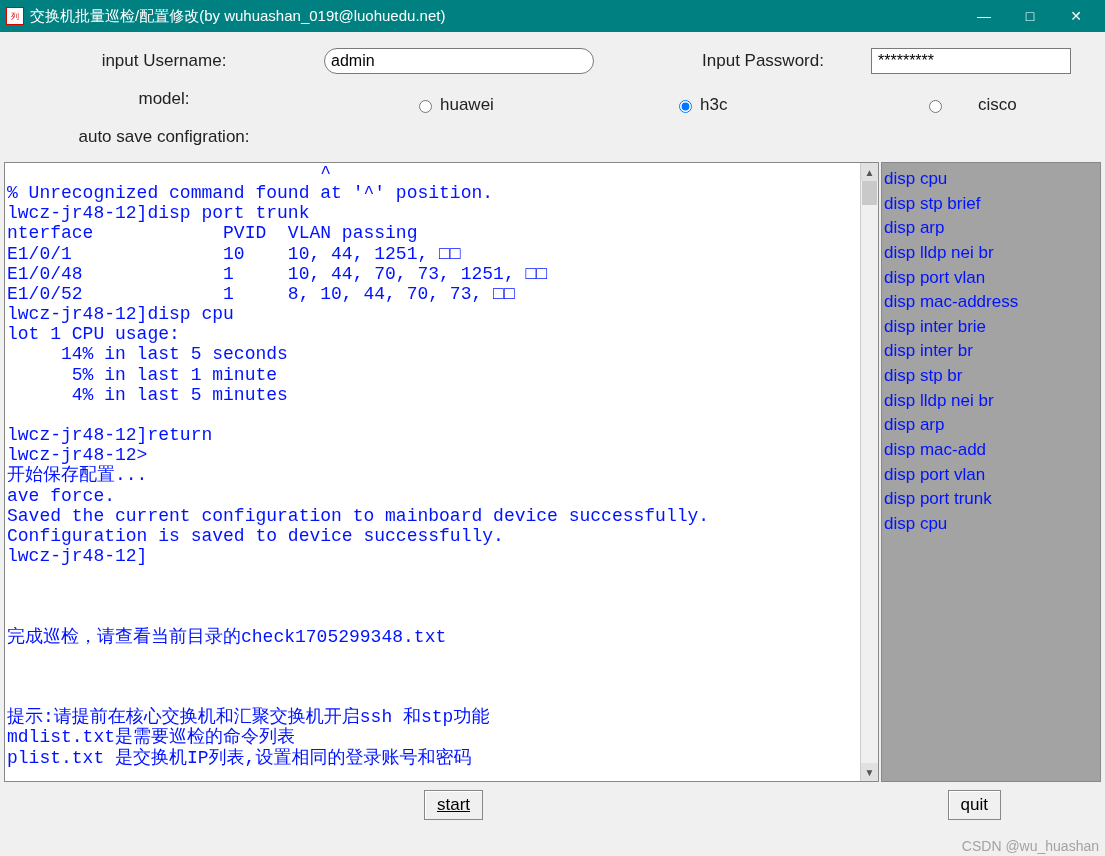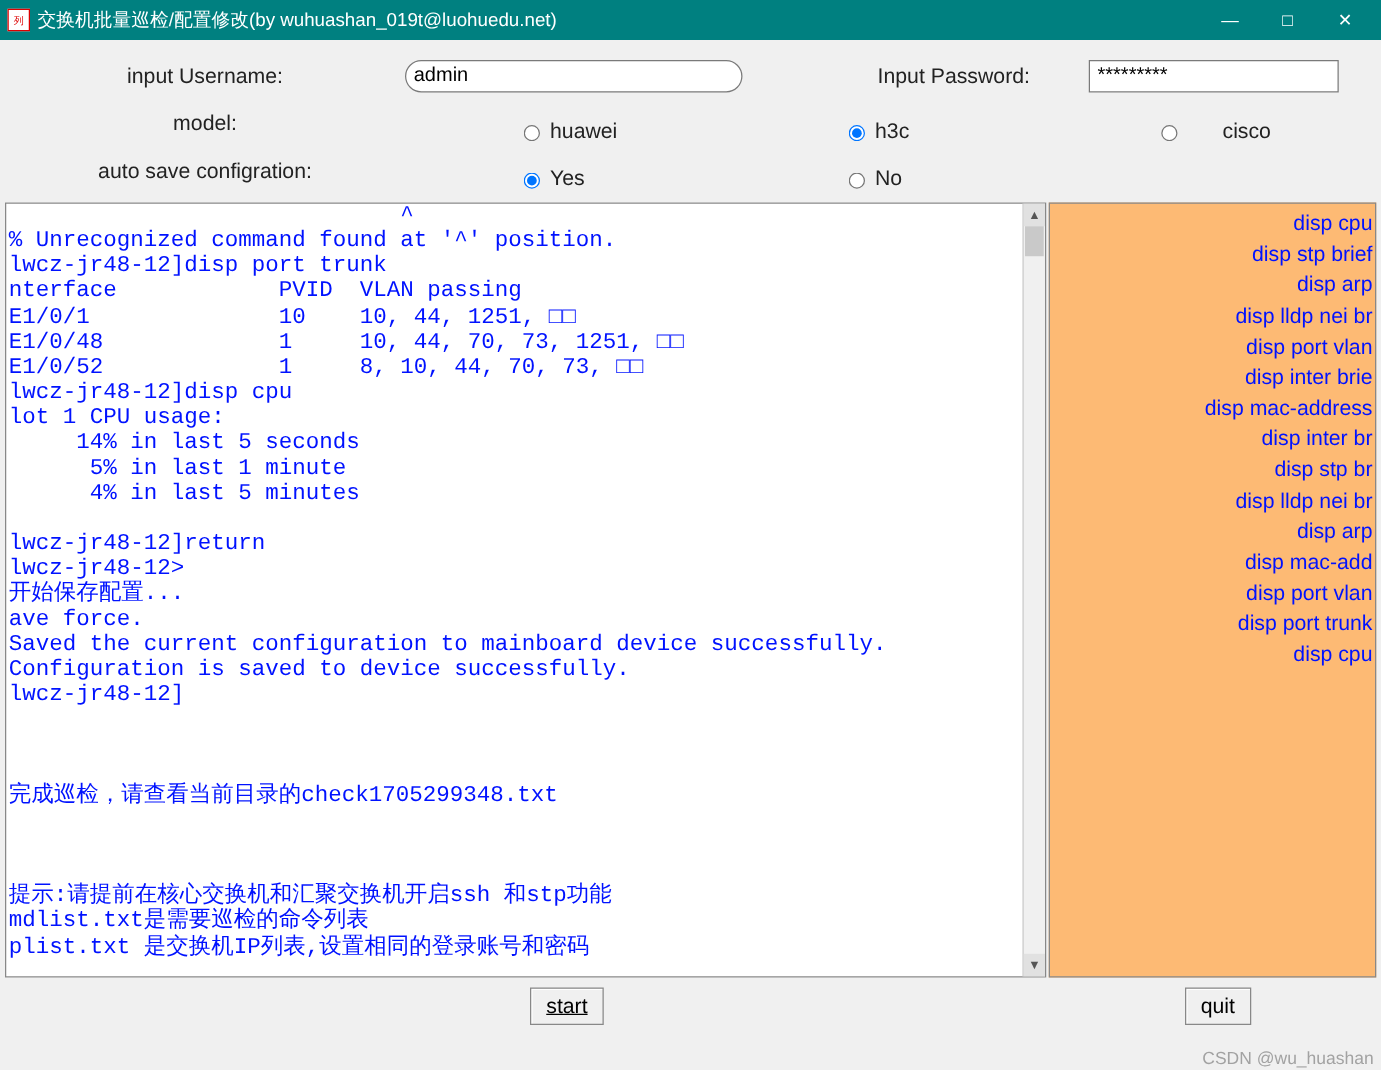--- a/index.html
+++ b/index.html
@@ -111,25 +111,24 @@
     font-size: 10px; color: #555;
   }
   .scrollbar .arrow.up { top: 0; }
   .scrollbar .arrow.down { bottom: 0; }
   .scrollbar .thumb {
     position: absolute; left: 1px; right: 1px;
     background: #c9c9c9;
   }
   .terminal-wrap .thumb { top: 18px; height: 24px; }
   .cmdlist-wrap {
-    width: 262px;
+    width: 220px;
     display: flex;
     border: 1px solid #888;
-    background: #fdba74;
-    text-align: right;
+    background: #a3a3a3;
   }
   .cmdlist {
     flex: 1;
     overflow: hidden;
     padding: 4px 2px;
   }
   .cmdlist div {
     color: #0012ff;
     font-size: 17px;
     line-height: 1.45;
@@ -192,30 +191,20 @@
       </label>
       <label class="radio-cell">
         <input type="radio" name="model" style="">
         <span>cisco</span>
       </label>
     </div>
   </div>
 
   <div class="form-row">
     <div class="form-label">auto save configration:</div>
-    <div class="radio-group save-row">
-      <label class="radio-cell">
-        <input type="radio" name="autosave" checked="" style="">
-        <span>Yes</span>
-      </label>
-      <label class="radio-cell">
-        <input type="radio" name="autosave" style="">
-        <span>No</span>
-      </label>
-    </div>
   </div>
 </div>
 
 <div class="mid-area">
   <div class="terminal-wrap">
     <div class="terminal">                             ^
 % Unrecognized command found at '^' position.
 lwcz-jr48-12]disp port trunk
 nterface            PVID  VLAN passing
 E1/0/1              10    10, 44, 1251, □□
@@ -251,22 +240,22 @@
     </div>
   </div>
 
   <div class="cmdlist-wrap">
     <div class="cmdlist" id="cmdlist">
         <div>disp cpu</div>
         <div>disp stp brief</div>
         <div>disp arp</div>
         <div>disp lldp nei br</div>
         <div>disp port vlan</div>
+        <div>disp mac-address</div>
         <div>disp inter  brie</div>
-        <div>disp mac-address</div>
         <div>disp  inter  br</div>
         <div>disp  stp br</div>
         <div>disp lldp nei br</div>
         <div>disp arp</div>
         <div>disp mac-add</div>
         <div>disp  port vlan</div>
         <div>disp port trunk</div>
         <div>disp cpu</div>
       </div>
   </div>

